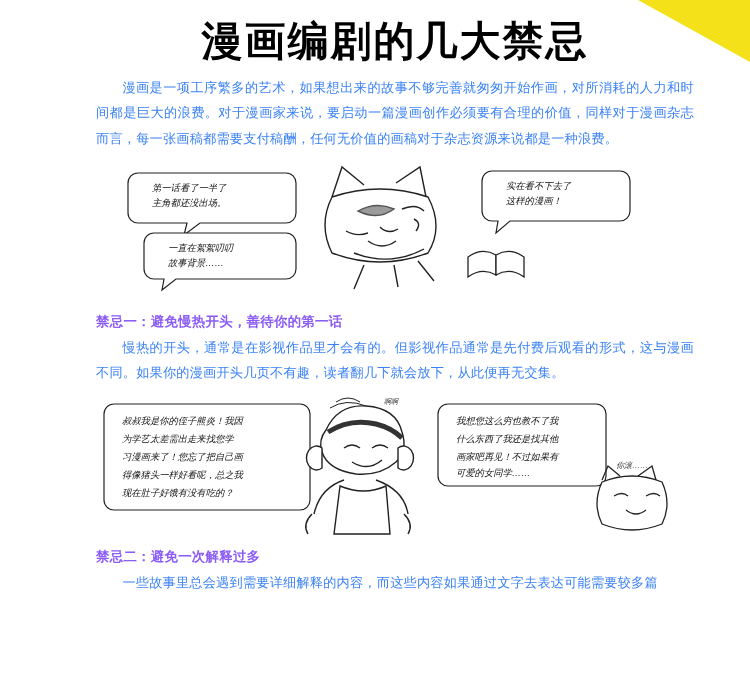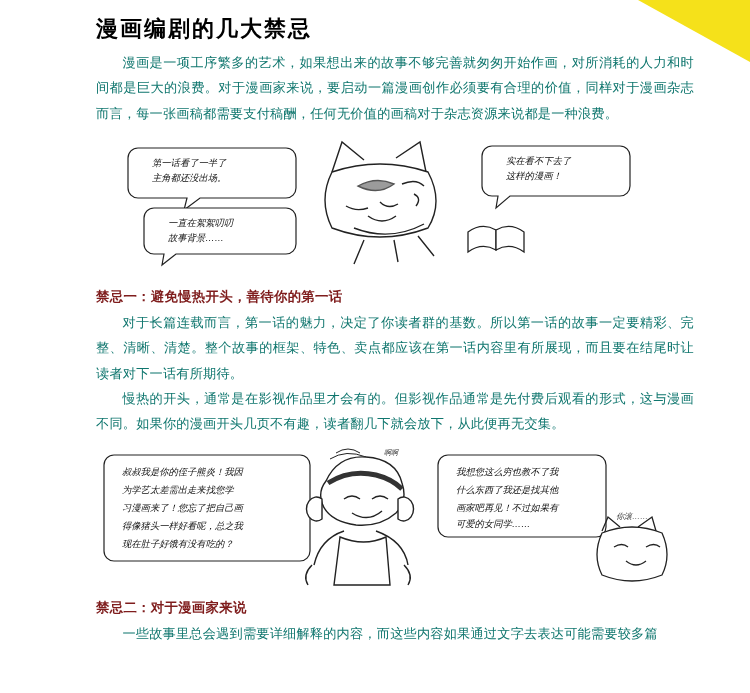--- a/index.html
+++ b/index.html
@@ -33,43 +33,44 @@
   }
   .corner-deco svg { display: block; }
 
   .content {
     position: relative;
     padding: 0 56px 0 96px;
     box-sizing: border-box;
   }
   h1.title {
     font-family: "DejaVu Sans", "Liberation Sans", sans-serif;
-    font-size: 22px;
+    font-size: 41px;
     font-weight: bold;
     letter-spacing: 2px;
     margin: 0;
     padding-top: 14px;
     padding-bottom: 6px;
     color: #000;
+    text-align: center;
   }
   p.para {
     font-size: 13.2px;
     line-height: 1.92;
     margin: 0 0 0 0;
     text-indent: 2em;
     text-align: justify;
-    color: #0f766e;
+    color: #3b82f6;
     letter-spacing: 0.2px;
   }
   h2.subhead {
     font-size: 13.4px;
     font-weight: bold;
     margin: 0;
     padding: 2px 0 4px 0;
-    color: #7f1d1d;
+    color: #8b5cf6;
     letter-spacing: 0.3px;
   }
   .comic {
     position: relative;
     width: 100%;
     margin: 10px 0 10px 0;
     font-style: italic;
   }
   .comic svg { display: block; width: 100%; height: auto; }
   .bubble-text {
@@ -135,21 +136,20 @@
         </g>
 
         <g fill="#fff" stroke="#222" stroke-width="1.3">
           <path d="M372 96 q14 -10 28 -2 l0 20 q-14 -8 -28 2 z"></path>
           <path d="M400 94 q14 -8 28 2 l0 20 q-14 -10 -28 -2 z"></path>
         </g>
       </svg>
     </div>
 
     <h2 class="subhead">禁忌一：避免慢热开头，善待你的第一话</h2>
-    <p class="para">对于长篇连载而言，第一话的魅力，决定了你读者群的基数。所以第一话的故事一定要精彩、完整、清晰、清楚。整个故事的框架、特色、卖点都应该在第一话内容里有所展现，而且要在结尾时让读者对下一话有所期待。</p>
     <p class="para">慢热的开头，通常是在影视作品里才会有的。但影视作品通常是先付费后观看的形式，这与漫画不同。如果你的漫画开头几页不有趣，读者翻几下就会放下，从此便再无交集。</p>
 
     <div class="comic">
       <svg viewBox="0 0 598 140" xmlns="http://www.w3.org/2000/svg">
 
         <g>
           <path d="M18 8 h186 a10 10 0 0 1 10 10 v86 a10 10 0 0 1 -10 10 h-186 a10 10 0 0 1 -10 -10 v-86 a10 10 0 0 1 10 -10 z" fill="#ffffff" stroke="#222" stroke-width="1.2"></path>
           <text class="bubble-text" x="26" y="28">叔叔我是你的侄子熊炎！我因</text>
           <text class="bubble-text" x="26" y="46">为学艺太差需出走来找您学</text>
           <text class="bubble-text" x="26" y="64">习漫画来了！您忘了把自己画</text>
@@ -184,17 +184,17 @@
           <path d="M506 84 l6 -14 12 10 m36 4 l-4 -14 -14 10"></path>
           <path d="M506 86 q30 -12 60 0 q10 22 0 42 q-30 12 -60 0 q-10 -20 0 -42 z" fill="#fff"></path>
           <path d="M518 100 q8 -5 14 0 m18 0 q8 -5 14 0"></path>
           <path d="M530 114 q10 8 20 0"></path>
         </g>
 
         <text class="small-note" x="288" y="8" style="font-size:7px;">啊啊</text>
       </svg>
     </div>
 
-    <h2 class="subhead">禁忌二：对于漫画家来说</h2>
+    <h2 class="subhead">禁忌二：避免一次解释过多</h2>
     <p class="para">一些故事里总会遇到需要详细解释的内容，而这些内容如果通过文字去表达可能需要较多篇</p>
 
   </div>
 </div>
 
 </body></html>

